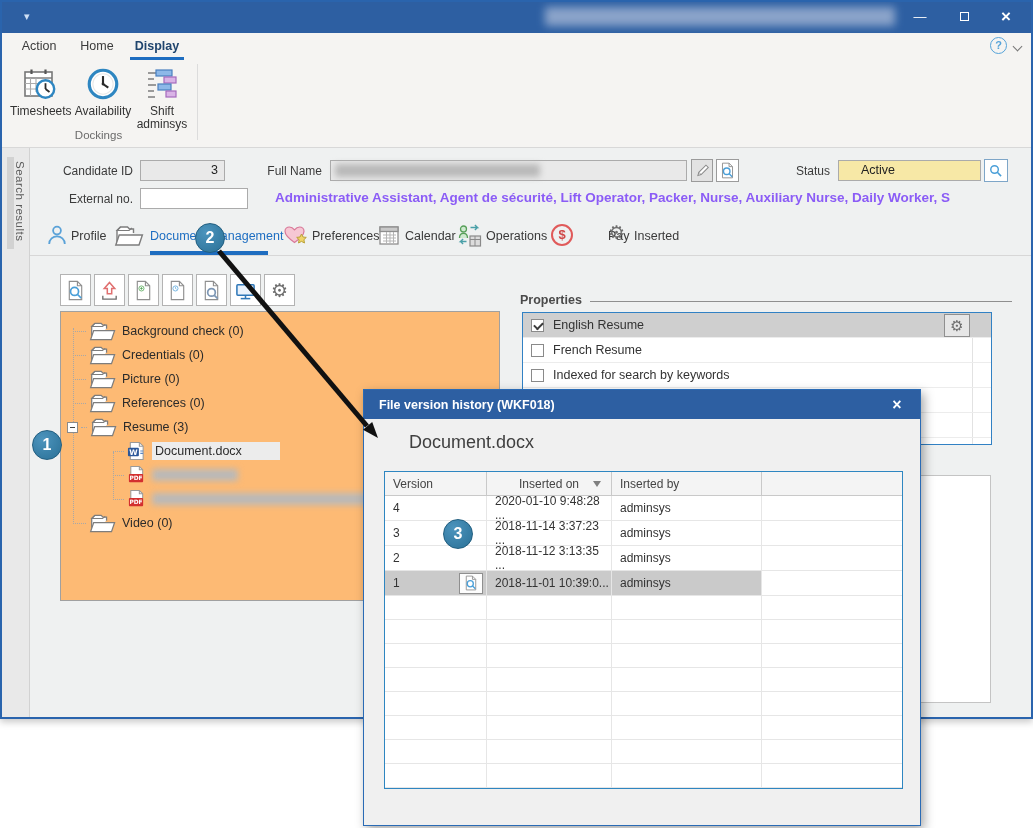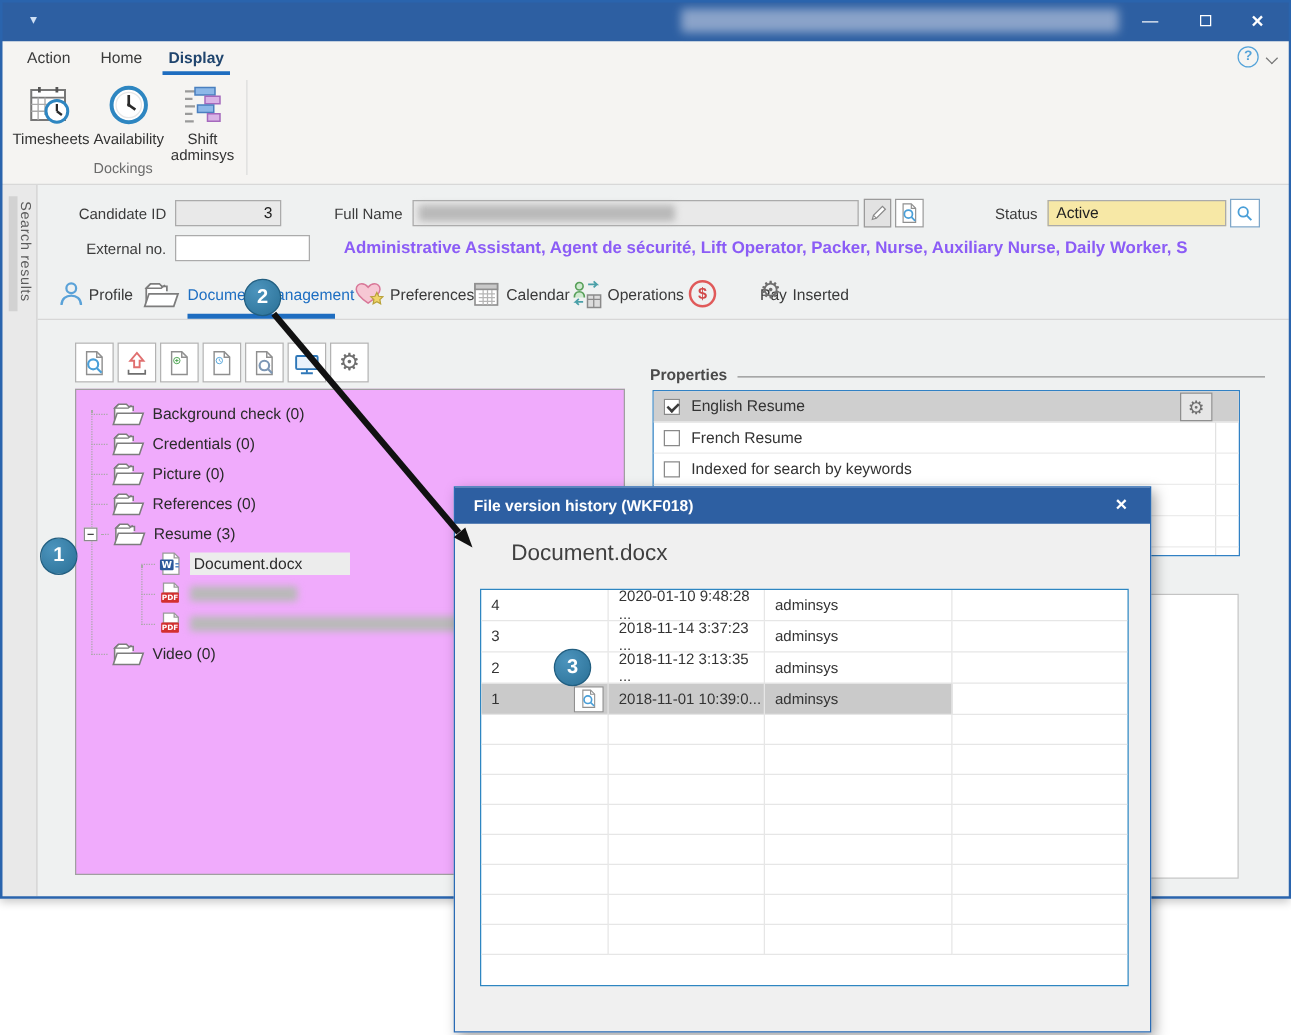--- a/index.html
+++ b/index.html
@@ -55,21 +55,21 @@
   .vtab-ic { position:absolute; top:3px; }
   .vtab-lb { position:absolute; top:8px; font-size:12.5px; color:#3a3a3a; white-space:nowrap; }
   .vtab-lb.active { color:#1d6ec2; }
   .active-underline { position:absolute; left:120px; top:30px; width:118px; height:4px; background:#1e6dc0; }
 
   
   .tb-btn { position:absolute; top:274px; width:31px; height:32px; background:#fff; border:1px solid #b3b3b3;
             display:flex; align-items:center; justify-content:center; }
 
   
-  .tree-panel { position:absolute; left:60px; top:311px; width:440px; height:389px; background:#f0abfc; border:1px solid #a0a0a0; }
+  .tree-panel { position:absolute; left:60px; top:311px; width:440px; height:290px; background:#fdba74; border:1px solid #a0a0a0; }
   .trow { position:absolute; height:22px; display:flex; align-items:center; font-size:12.5px; color:#2b2b2b; }
   .stub { border-top:1px dotted #a8a8a8; height:0; margin-right:3px; }
   .vdots { position:absolute; border-left:1px dotted #a8a8a8; width:0; }
   .expander { width:11px; height:11px; border:1px solid #8a8a8a; background:#fff; position:relative; margin-right:3px; flex:none; }
   .expander::after { content:""; position:absolute; left:2px; top:4.5px; width:5px; height:1px; background:#444; }
   .tree-ic { margin-right:6px; flex:none; }
   .sel-label { background:#ececec; padding:2px 14px 2px 3px; }
 
   
   .props-header { position:absolute; left:520px; top:293px; width:492px; display:flex; align-items:center; }
@@ -290,21 +290,21 @@
           <use href="#i-pencil"></use>
         </svg>
     </div>
     <div class="sq-btn" style="left:716px;top:159px;width:23px;height:23px;">
       <svg width="17" height="17">
           <use href="#i-docmag"></use>
         </svg>
     </div>
 
     <div class="lbl" style="left:772px;top:164px;width:58px;">Status</div>
-    <div class="fld yellow" style="left:838px;top:160px;width:143px;padding-left:6px;">Active</div>
+    <div class="fld yellow" style="left:838px;top:160px;width:143px;padding-left:22px;">Active</div>
     <div class="sq-btn" style="left:984px;top:159px;width:24px;height:23px;border-color:#7ea6c8;">
       <svg width="16" height="16" style="color:#4a9fd8;">
           <use href="#i-mag"></use>
         </svg>
     </div>
 
     <div class="lbl" style="left:40px;top:192px;width:93px;">External no.</div>
     <div class="fld" style="left:140px;top:188px;width:108px;padding-left:6px;"></div>
 
     <div class="job-titles">Administrative Assistant, Agent de sécurité, Lift Operator, Packer, Nurse, Auxiliary Nurse, Daily Worker, S</div>
@@ -492,20 +492,29 @@
   </div>
 
   <div class="dialog">
     <div class="dlg-titlebar">
       <span class="dlg-title">File version history (WKF018)</span>
       <span class="dlg-close">×</span>
     </div>
     <div class="dlg-heading">Document.docx</div>
 
     <div class="dlg-table">
+      <div class="thead">
+        <div class="c c1">Version</div>
+        <div class="c c2 center">
+          <span>Inserted on</span>
+          <span class="sort-desc"></span>
+        </div>
+        <div class="c c3">Inserted by</div>
+        <div class="c c4"></div>
+      </div>
 
       <div class="drow">
         <div class="c c1">4</div>
         <div class="c c2">2020-01-10 9:48:28 ...</div>
         <div class="c c3">adminsys</div>
         <div class="c c4"></div>
       </div>
       <div class="drow">
         <div class="c c1">3</div>
         <div class="c c2">2018-11-14 3:37:23 ...</div>

